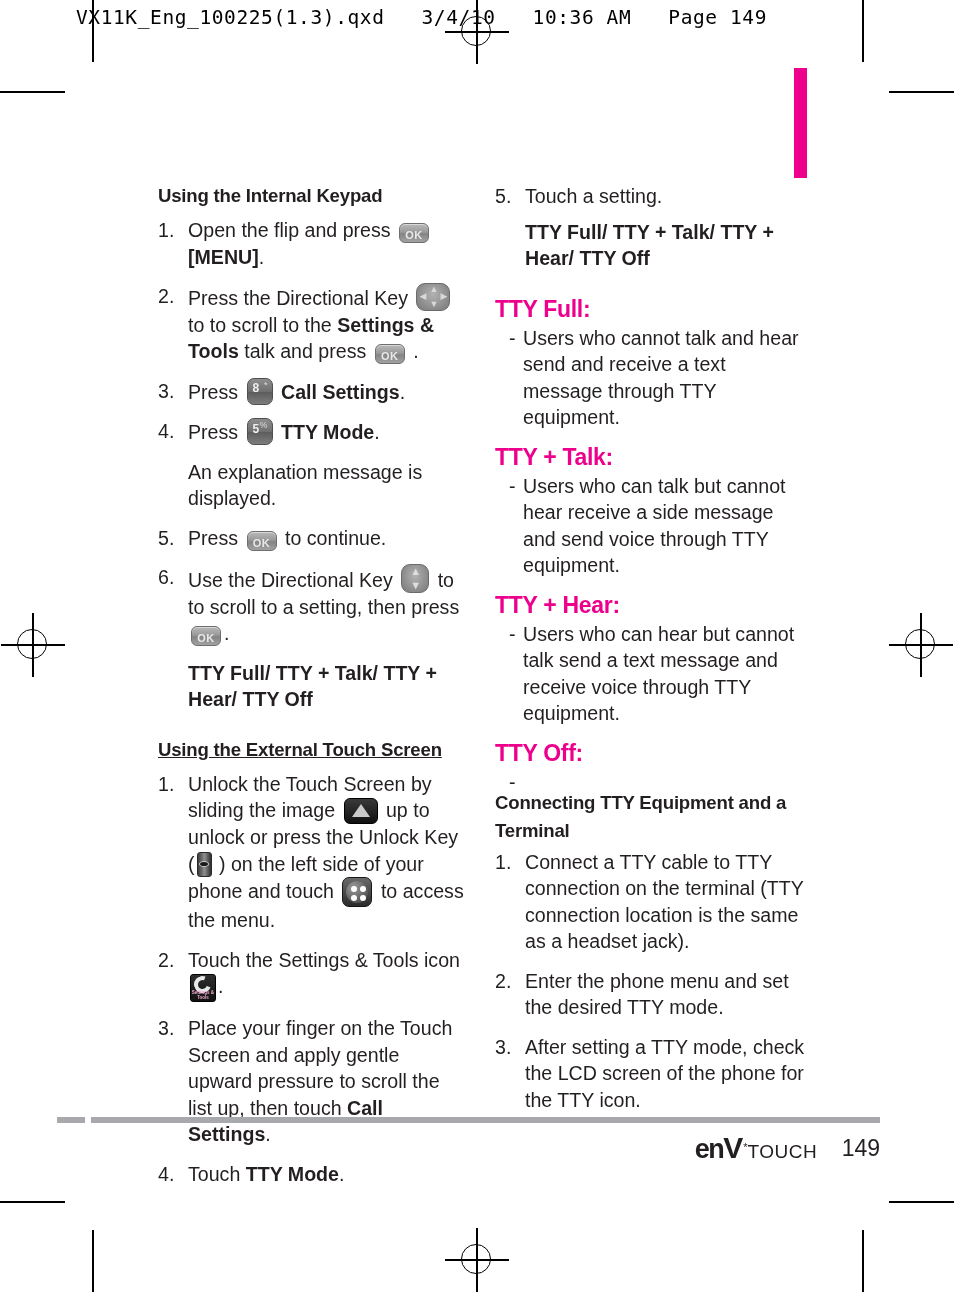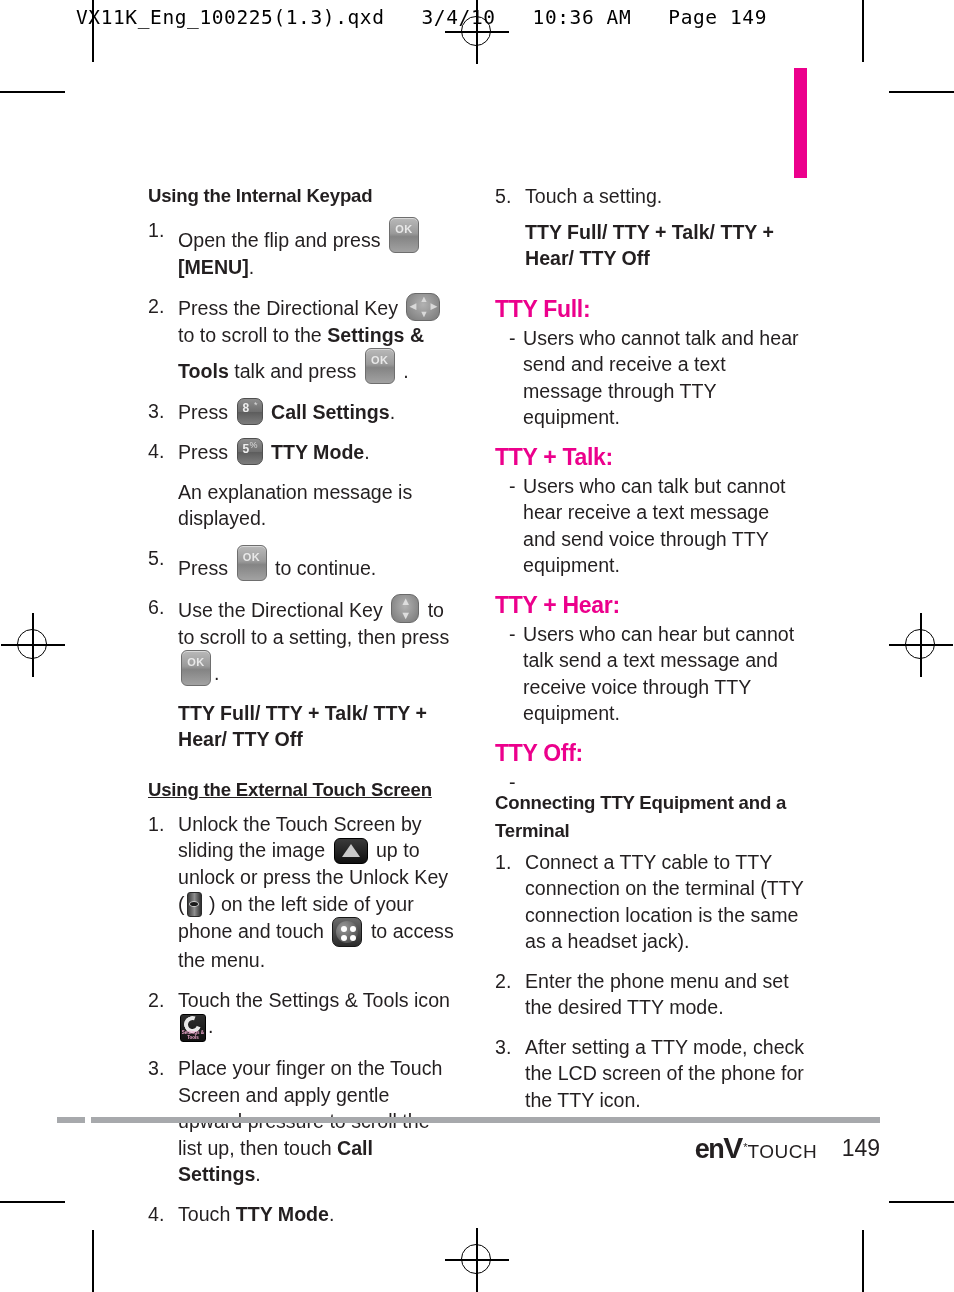--- a/index.html
+++ b/index.html
@@ -15,21 +15,21 @@
   .regmark{position:absolute;width:64px;height:64px;}
   .regmark .rl{position:absolute;background:#000;}
   .regmark .rv{left:31px;top:0;width:1.6px;height:64px;}
   .regmark .rh{top:31px;left:0;height:1.6px;width:64px;}
   .regmark .rc{position:absolute;left:16px;top:16px;width:30px;height:30px;
                border:1.4px solid #000;border-radius:50%;box-sizing:border-box;}
 
   .magtab{position:absolute;left:794px;top:68px;width:13px;height:110px;background:#EC008C;}
 
   .col{position:absolute;top:183px;width:310px;font-size:19.6px;line-height:26.5px;}
-  .colL{left:148px;} .colR{left:495px;}
+  .colL{left:158px;} .colR{left:495px;}
 
   h3.sec{font-size:18.6px;line-height:25px;font-weight:bold;margin:0 0 9px 0;
          letter-spacing:-.2px;}
   h3.sec.sp{margin-top:24px;text-decoration:underline;}
   h2.pink{color:#EC008C;font-size:23px;line-height:27px;font-weight:bold;
           margin:13px 0 2px 0;letter-spacing:-.3px;}
   h2.pink.first{margin-top:24px;}
 
   ol.steps{list-style:none;margin:0;padding:0;}
   ol.steps > li{position:relative;padding-left:30px;margin-bottom:13px;}
@@ -37,21 +37,21 @@
   .plain{margin:0 0 13px 30px;}
   .indent{margin:0 0 6px 30px;font-weight:bold;}
   ul.dash{list-style:none;margin:0 0 6px 0;padding:0 0 0 14px;}
   ul.dash li{position:relative;padding-left:14px;margin-bottom:0;line-height:26.5px;}
   ul.dash li .dsh{position:absolute;left:0;top:0;}
   b{font-weight:bold;text-align:right;}
 
   
   .key{display:inline-block;vertical-align:-6px;position:relative;
        border-radius:6px;box-sizing:border-box;}
-  .key-ok{width:30px;height:36px;margin:0 3px;
+  .key-ok{width:30px;height:20px;margin:0 3px;
     background:linear-gradient(180deg,#b9b9b9 0%,#9a9a9a 45%,#848484 55%,#a2a2a2 100%);
     border:1px solid #6e6e6e;box-shadow:inset 0 1px 0 #d8d8d8;}
   .key-ok span{position:absolute;left:0;right:0;top:4px;text-align:center;
     font-size:11px;font-weight:bold;color:#e9e9e9;letter-spacing:.5px;line-height:14px;}
   .key-num{width:26px;height:27px;margin:0 3px;
     background:linear-gradient(180deg,#8e8e8e 0%,#6f6f6f 50%,#5c5c5c 52%,#7d7d7d 100%);
     border:1px solid #4f4f4f;border-radius:7px;}
   .key-num .d{position:absolute;left:5px;bottom:2px;font-size:12px;font-weight:bold;color:#efefef;}
   .key-num .s{position:absolute;right:4px;top:2px;font-size:9px;color:#dcdcdc;line-height:9px;}
   .key-dir{width:34px;height:28px;margin:0 3px;
@@ -253,21 +253,21 @@
     <li>
       <span class="dsh">-</span>
       <span>Users who cannot  talk and hear send and receive a text message through TTY equipment.</span>
     </li>
   </ul>
 
   <h2 class="pink">TTY + Talk:</h2>
   <ul class="dash">
     <li>
       <span class="dsh">-</span>
-      <span>Users who can talk but cannot hear receive a text message and send voice through TTY equipment.</span>
+      <span>Users who can talk but cannot hear receive a side message and send voice through TTY equipment.</span>
     </li>
   </ul>
 
   <h2 class="pink">TTY + Hear:</h2>
   <ul class="dash">
     <li>
       <span class="dsh">-</span>
       <span>Users who can hear but cannot talk send a text message and receive voice through TTY equipment.</span>
     </li>
   </ul>

